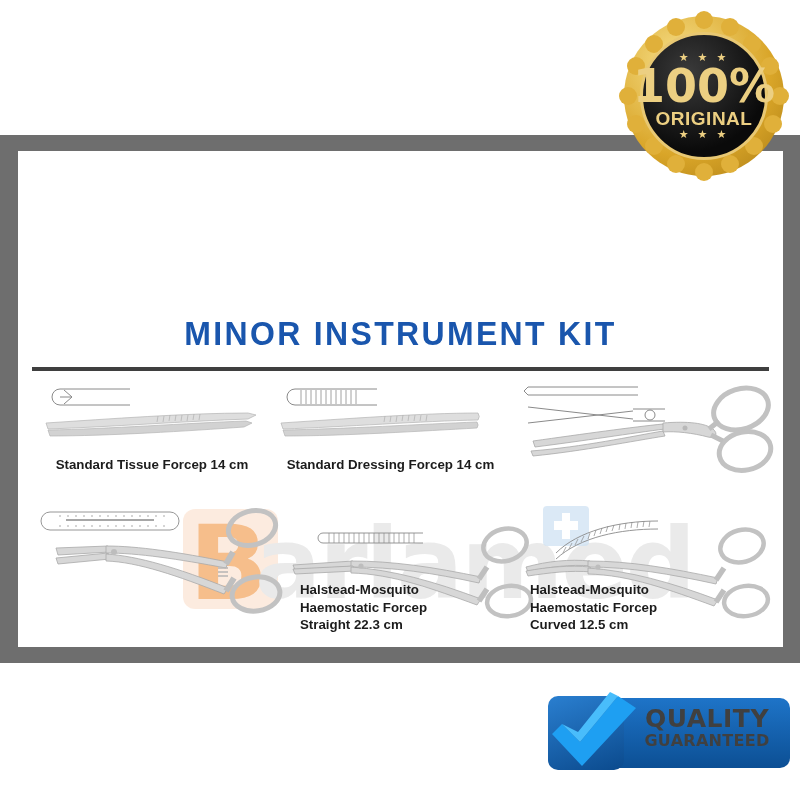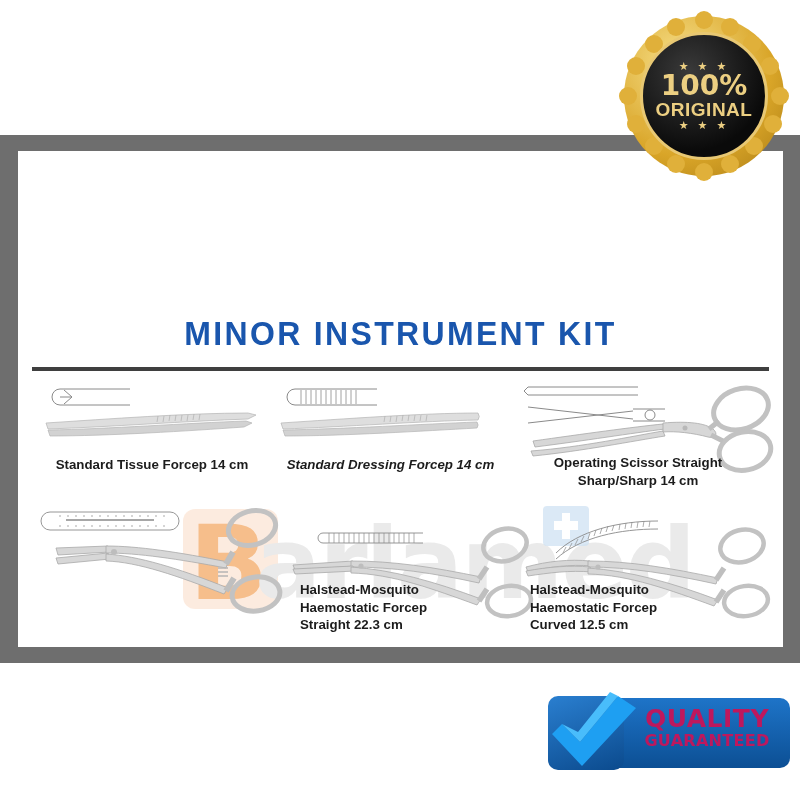--- a/index.html
+++ b/index.html
@@ -45,28 +45,28 @@
 
   
   #badge-original{position:absolute;left:624px;top:16px;width:160px;height:160px;}
   #badge-original .gear{position:absolute;inset:0;border-radius:50%;
     background:radial-gradient(circle at 35% 30%,#f7e08a,#d9a528 60%,#a97b14 100%);}
   #badge-original .gear-teeth{position:absolute;inset:0;border-radius:50%;}
   #badge-original .inner{position:absolute;left:16px;top:16px;width:128px;height:128px;border-radius:50%;
     background:radial-gradient(circle at 38% 30%,#3a3a3a,#0a0a0a 70%);
     border:3px solid #e8c873;box-sizing:border-box;
     display:flex;flex-direction:column;align-items:center;justify-content:center;}
-  #badge-original .pct{font-size:28px;font-weight:bold;color:#eccf82;line-height:1;font-family:"DejaVu Sans",sans-serif;}
+  #badge-original .pct{font-size:46px;font-weight:bold;color:#eccf82;line-height:1;font-family:"DejaVu Sans",sans-serif;}
   #badge-original .orig{font-size:19px;font-weight:bold;color:#eccf82;line-height:1.1;letter-spacing:.5px;font-family:Liberation Sans, sans-serif;}
   #badge-original .stars{font-size:11px;color:#eccf82;letter-spacing:3px;line-height:1;}
 
   #badge-quality{position:absolute;left:540px;top:690px;width:250px;height:86px;}
   #badge-quality .plate{position:absolute;left:66px;top:8px;width:184px;height:70px;border-radius:10px;
     background:linear-gradient(180deg,#1e74c8,#0c4f94);}
-  #badge-quality .qtxt{position:absolute;left:92px;top:16px;width:150px;text-align:center;color:#be185d;}
+  #badge-quality .qtxt{position:absolute;left:92px;top:16px;width:150px;text-align:center;color:#404040;}
   #badge-quality .q1{font-size:25px;font-weight:bold;line-height:1;letter-spacing:.5px;font-family:"DejaVu Sans",sans-serif;}
   #badge-quality .q2{font-size:16px;font-weight:bold;line-height:1.3;letter-spacing:.3px;font-family:"DejaVu Sans",sans-serif;}
   #badge-quality .sq{position:absolute;left:8px;top:6px;width:76px;height:74px;border-radius:10px;
     background:linear-gradient(160deg,#2a7fd0,#0b4a8d);}
 </style>
 </head>
 <body>
 
 <div id="frame"></div>
 
@@ -133,21 +133,21 @@
             <path d="M124 33 l-1 6"></path>
           <path d="M130 32 l-1 6"></path>
             <path d="M136 32 l-1 6"></path>
             <path d="M142 32 l-1 6"></path>
           <path d="M148 32 l-1 6"></path>
             <path d="M154 32 l-1 6"></path>
         </g>
       </g>
     </svg>
   </div>
-  <div class="cap ctr" style="left:250px;top:305px;width:245px;font-style:italic;">Standard Dressing Forcep 14 cm</div>
+  <div class="cap ctr" style="left:250px;top:305px;width:245px;">Standard Dressing Forcep 14 cm</div>
 
   <div class="art" style="left:495px;top:228px;">
     <svg width="270" height="80" viewBox="0 0 270 80">
       <g fill="none" stroke="#8a8a8a" stroke-width="1">
         <path d="M15 8 h110 M15 16 h110 M15 8 l-4 4 l4 4"></path>
         <path d="M15 28 L120 40 M15 44 L120 32"></path>
         <path d="M120 30 h32 M120 42 h32"></path>
         <circle cx="137" cy="36" r="5"></circle>
       </g>
       <g fill="#d7d7d7" stroke="#a9a9a9" stroke-width=".8">
@@ -155,24 +155,20 @@
         <path d="M18 72 C70 68 120 57 150 52 L152 57 C120 62 70 72 20 77 Z"></path>
         <path d="M150 44 C175 42 192 44 200 50 C206 55 202 60 195 58 C180 54 163 52 150 53 Z"></path>
       </g>
       <g fill="none" stroke="#c2c2c2" stroke-width="5">
         <ellipse cx="228" cy="30" rx="28" ry="20" transform="rotate(-18 228 30)"></ellipse>
         <ellipse cx="232" cy="72" rx="26" ry="19" transform="rotate(-12 232 72)"></ellipse>
       </g>
       <path d="M196 50 L206 42 M198 56 L210 62" stroke="#bfbfbf" stroke-width="5" fill="none"></path>
       <circle cx="172" cy="49" r="2.5" fill="#b8b8b8"></circle>
     </svg>
-  </div>
-  <div class="cap ctr" style="left:490px;top:303px;width:260px;">
-    <span>Operating Scissor Straight</span><br>
-    <span>Sharp/Sharp 14 cm</span>
   </div>
 
   <div class="art" style="left:10px;top:355px;">
     <svg width="270" height="105" viewBox="0 0 270 105">
       <g fill="none" stroke="#8a8a8a" stroke-width=".9">
         <path d="M22 6 h120 a9 9 0 0 1 0 18 H22 a9 9 0 0 1 0 -18 Z"></path>
         <path d="M38 14 h88" stroke-width="1.4"></path>
       </g>
       <g fill="#9a9a9a" opacity=".55">
         <circle cx="32" cy="10" r="1"></circle>

